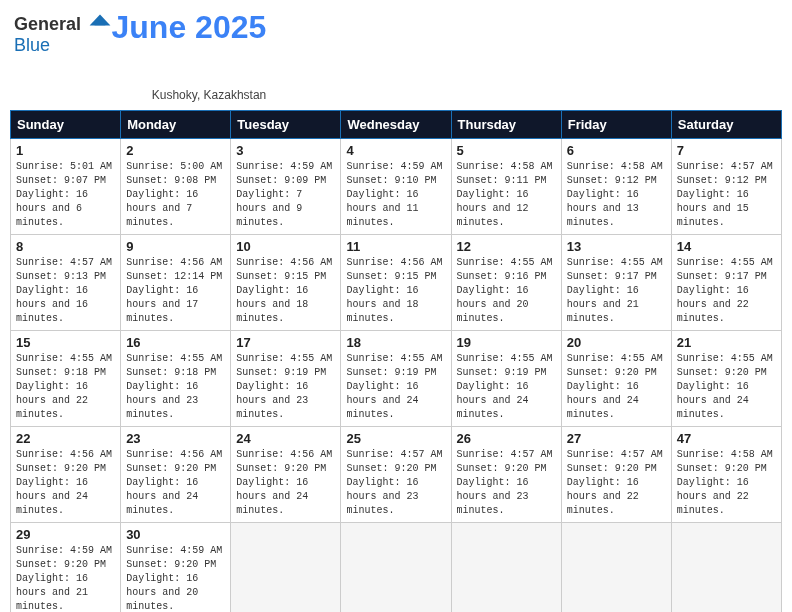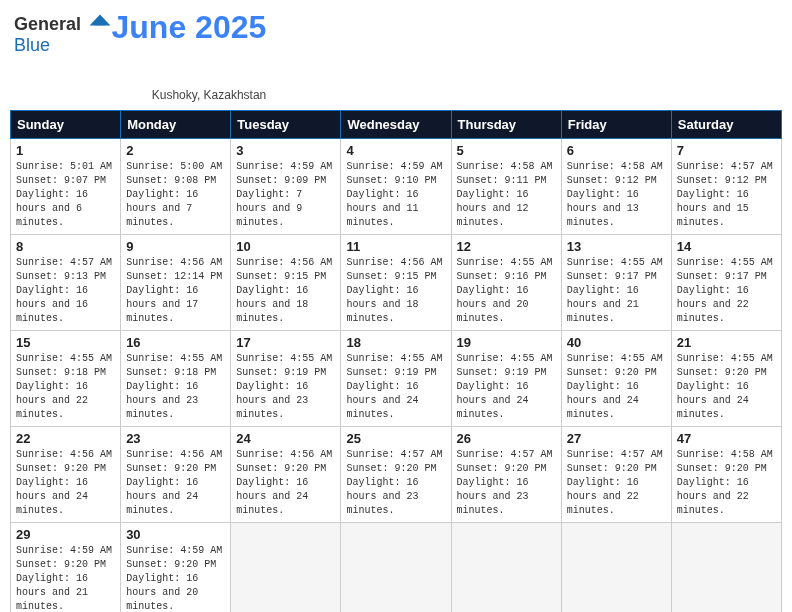--- a/index.html
+++ b/index.html
@@ -276,21 +276,21 @@
         </td>
         <td>
           <span class="day-number">19</span>
           <div class="day-info">
             <span>Sunrise: 4:55 AM</span><br>
             <span>Sunset: 9:19 PM</span><br>
             <span>Daylight: 16 hours and 24 minutes.</span>
           </div>
         </td>
         <td>
-          <span class="day-number">40</span>
+          <span class="day-number">20</span>
           <div class="day-info">
             <span>Sunrise: 4:55 AM</span><br>
             <span>Sunset: 9:20 PM</span><br>
             <span>Daylight: 16 hours and 24 minutes.</span>
           </div>
         </td>
         <td>
           <span class="day-number">21</span>
           <div class="day-info">
             <span>Sunrise: 4:55 AM</span><br>

